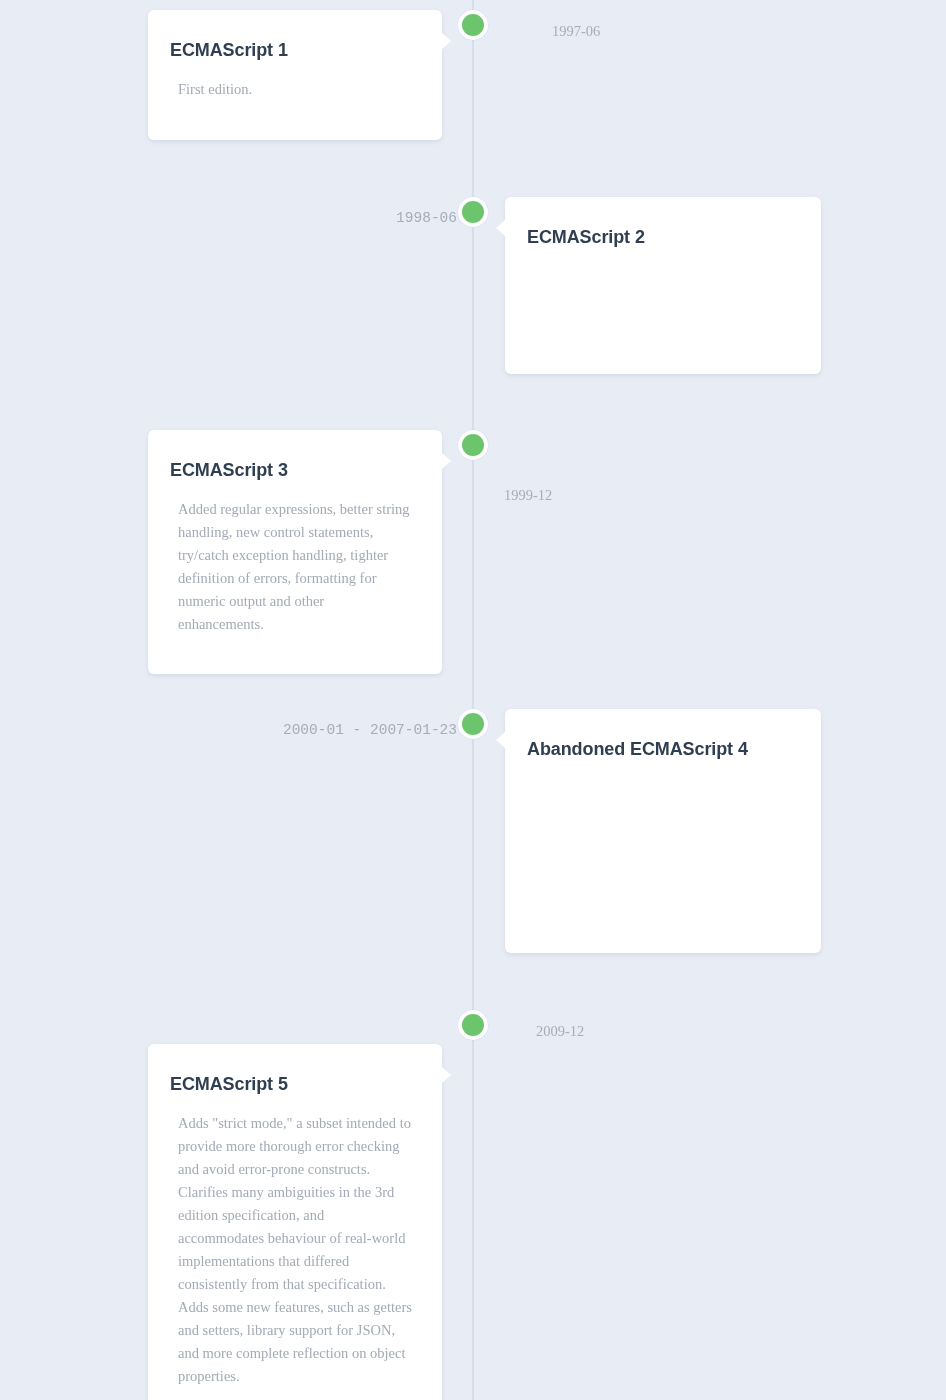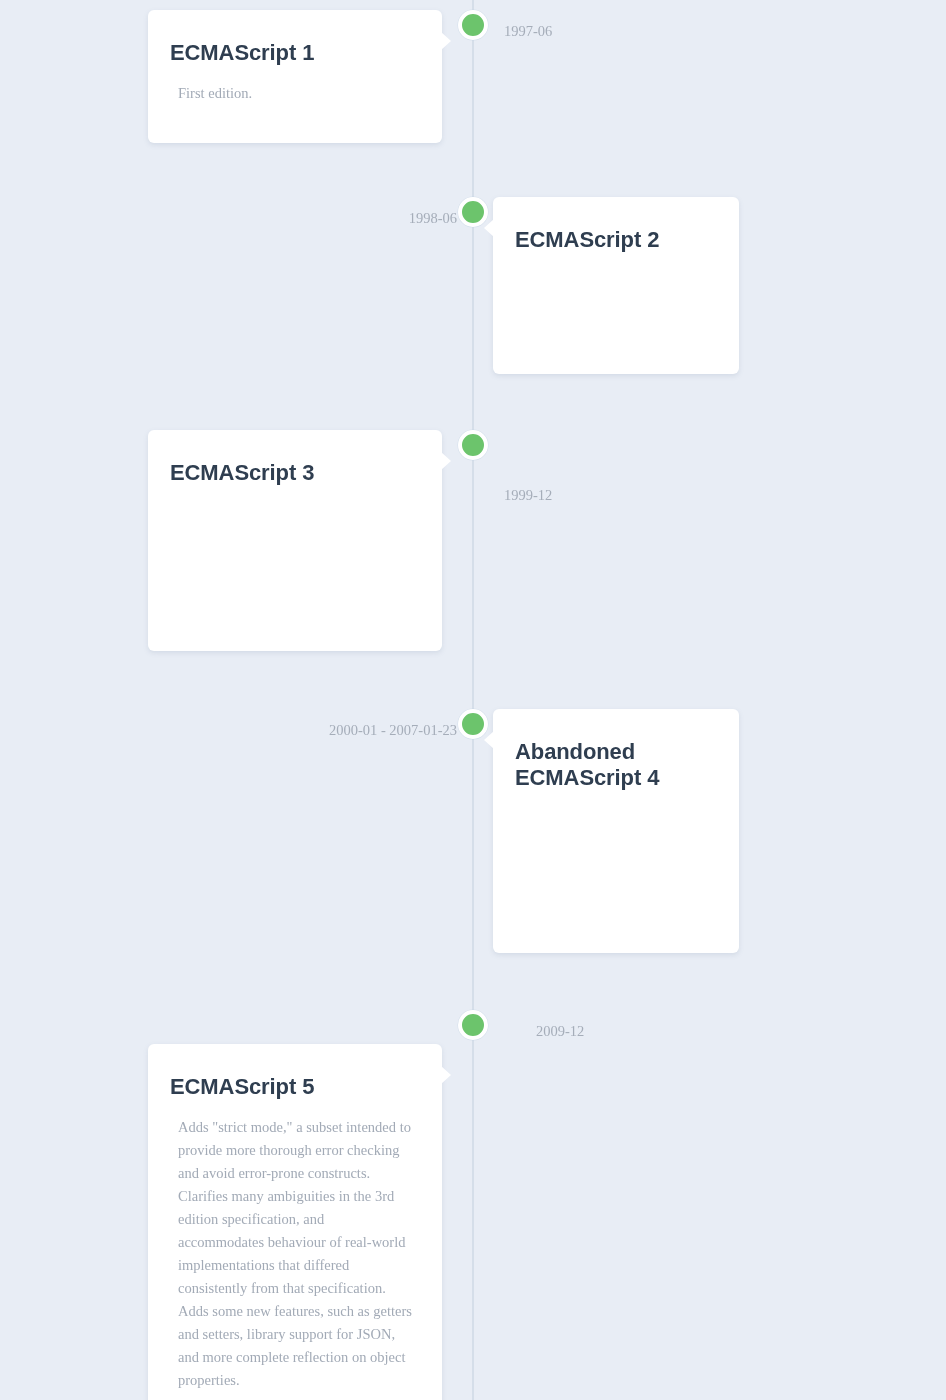--- a/index.html
+++ b/index.html
@@ -43,22 +43,22 @@
     background: #ffffff;
     border-radius: 6px;
     box-shadow: 0 2px 5px rgba(110,130,160,0.17);
     padding: 30px 22px 30px 22px;
   }
   .entry.left .card {
     left: 148px;
     width: 294px;
   }
   .entry.right .card {
-    left: 493px;
-    width: 246px;
+    left: 505px;
+    width: 316px;
   }
 
   
   .card-arrow {
     position: absolute;
     top: 22px;
     width: 0;
     height: 0;
     border-top: 9px solid transparent;
     border-bottom: 9px solid transparent;
@@ -68,21 +68,21 @@
     border-left: 10px solid #ffffff;
   }
   .entry.right .card-arrow {
     left: -9px;
     border-right: 10px solid #ffffff;
   }
 
   .card-title {
     margin: 0 0 16px 0;
     font-family: "Liberation Sans", sans-serif;
-    font-size: 22px;
+    font-size: 18px;
     font-weight: bold;
     color: #2f3e50;
     letter-spacing: -0.1px;
     line-height: 1.2;
   }
   .card-body {
     margin: 8px;
     font-family: "Liberation Serif", serif;
     font-size: 14.5px;
     color: #a2aab6;
@@ -110,48 +110,50 @@
     white-space: nowrap;
     line-height: 1;
   }
   .entry.left .date {
     left: 504px;
     text-align: left;
   }
   .entry.right .date {
     right: 489px;
     text-align: right;
+    font-family: Liberation Mono, monospace;
   }
 </style>
 </head>
 <body>
 
 <div id="timeline">
   <div class="spine"></div>
 <div class="entry left" style="top: 0px;">
       <div class="card" style="top: 10px; min-height: 130px;">
         <div class="card-arrow"></div>
         <h3 class="card-title">ECMAScript 1</h3>
         <p class="card-body">First edition.</p>
       </div>
       <div class="bullet" style="top: 10px; background: rgb(108, 196, 108);"></div>
-      <div class="date" style="top: 24px;">1997-06</div>
+      <div class="date" style="top: 24px; margin-left: 48px;">1997-06</div>
     </div>
     <div class="entry right" style="top: 0px;">
       <div class="card" style="top: 197px; min-height: 177px;">
         <div class="card-arrow"></div>
         <h3 class="card-title">ECMAScript 2</h3>
       </div>
       <div class="bullet" style="top: 197px; background: rgb(108, 196, 108);"></div>
       <div class="date" style="top: 211px;">1998-06</div>
     </div>
     <div class="entry left" style="top: 0px;">
       <div class="card" style="top: 430px; min-height: 221px;">
         <div class="card-arrow"></div>
         <h3 class="card-title">ECMAScript 3</h3>
+        <p class="card-body">Added regular expressions, better string handling, new control statements, try/catch exception handling, tighter definition of errors, formatting for numeric output and other enhancements.</p>
       </div>
       <div class="bullet" style="top: 430px; background: rgb(108, 196, 108);"></div>
       <div class="date" style="top: 444px; margin-top: 44px;">1999-12</div>
     </div>
     <div class="entry right" style="top: 0px;">
       <div class="card" style="top: 709px; min-height: 244px;">
         <div class="card-arrow"></div>
         <h3 class="card-title">Abandoned ECMAScript 4</h3>
       </div>
       <div class="bullet" style="top: 709px; background: rgb(108, 196, 108);"></div>

